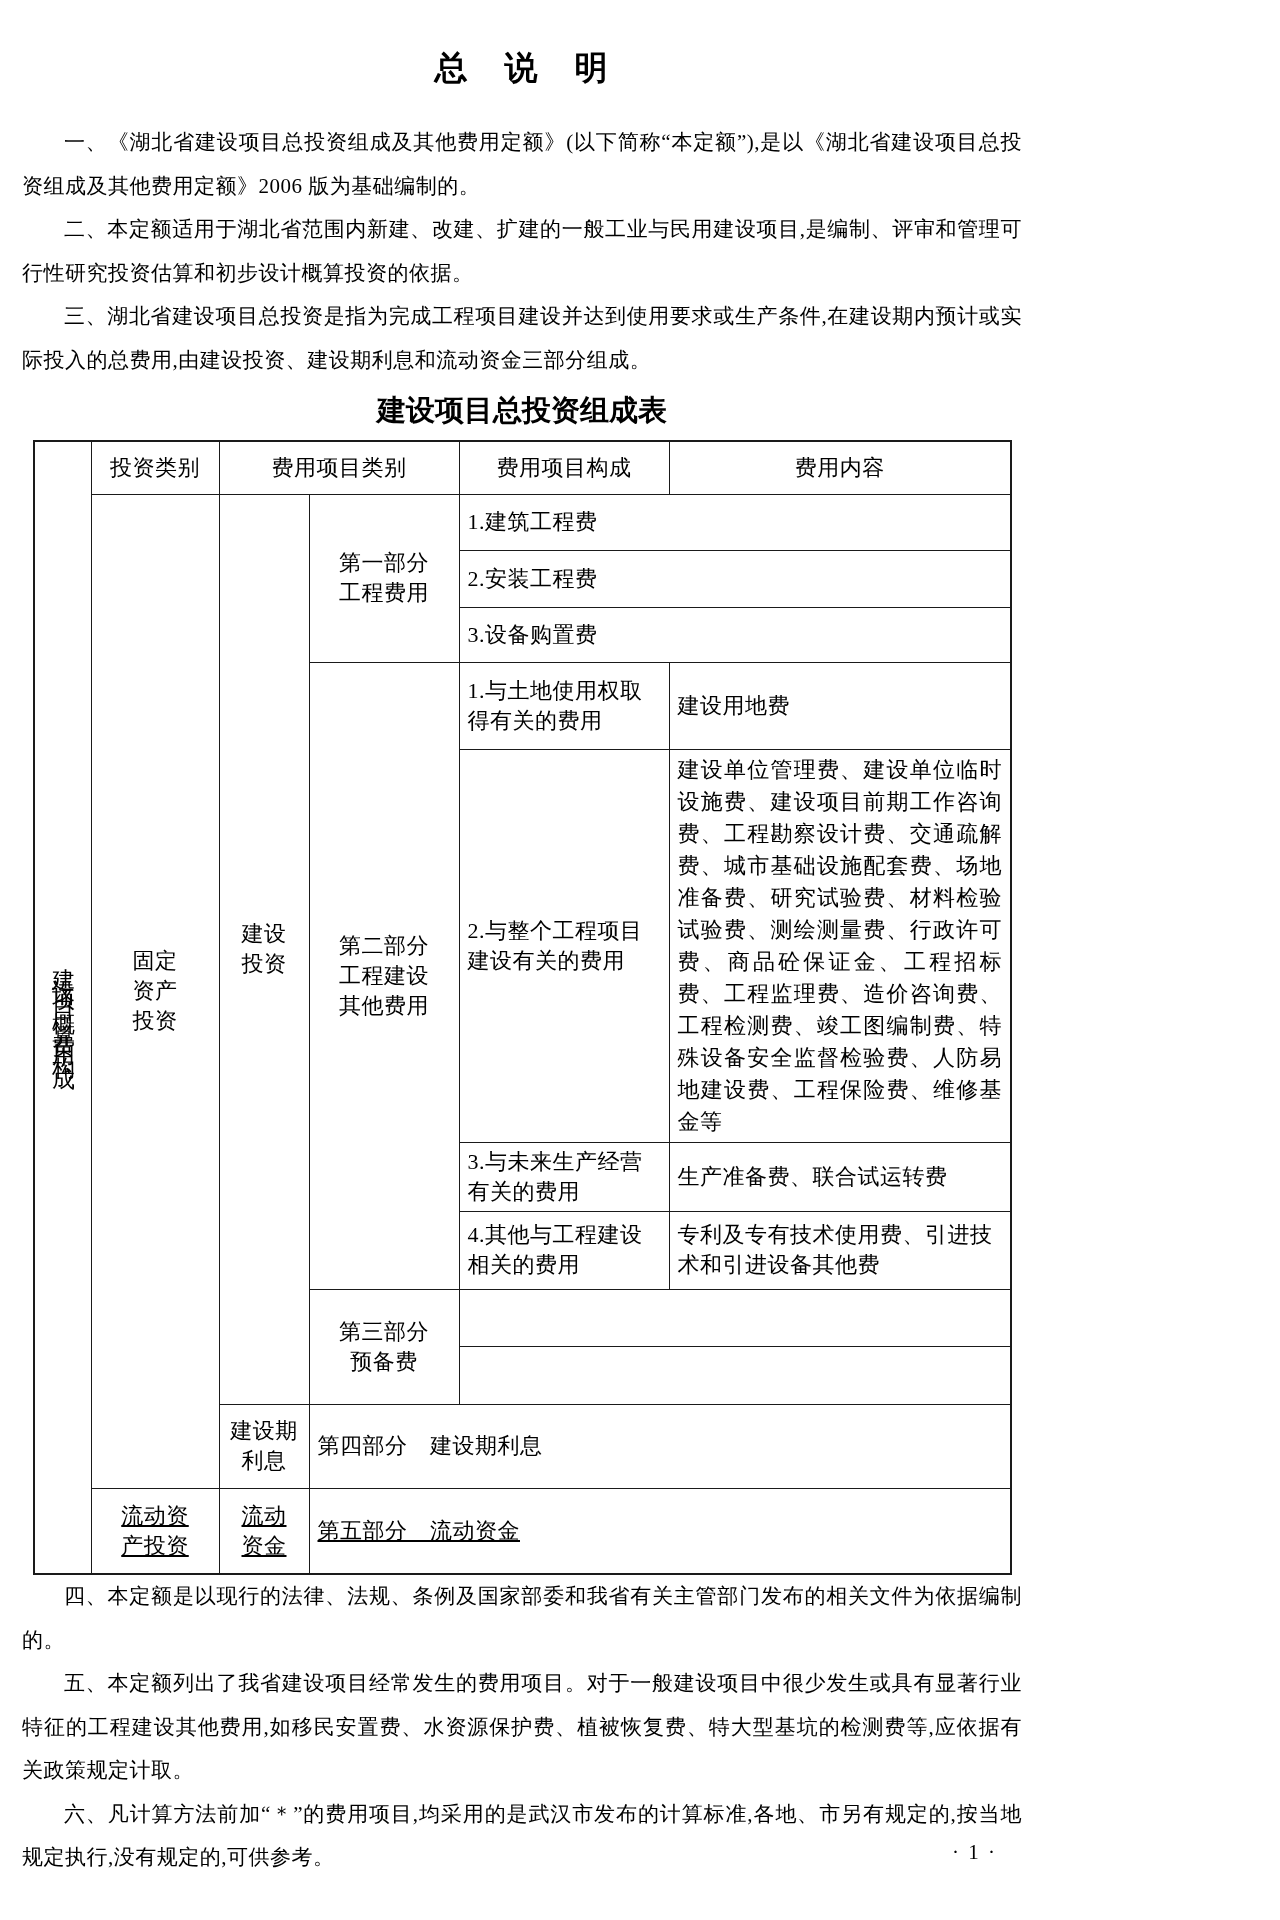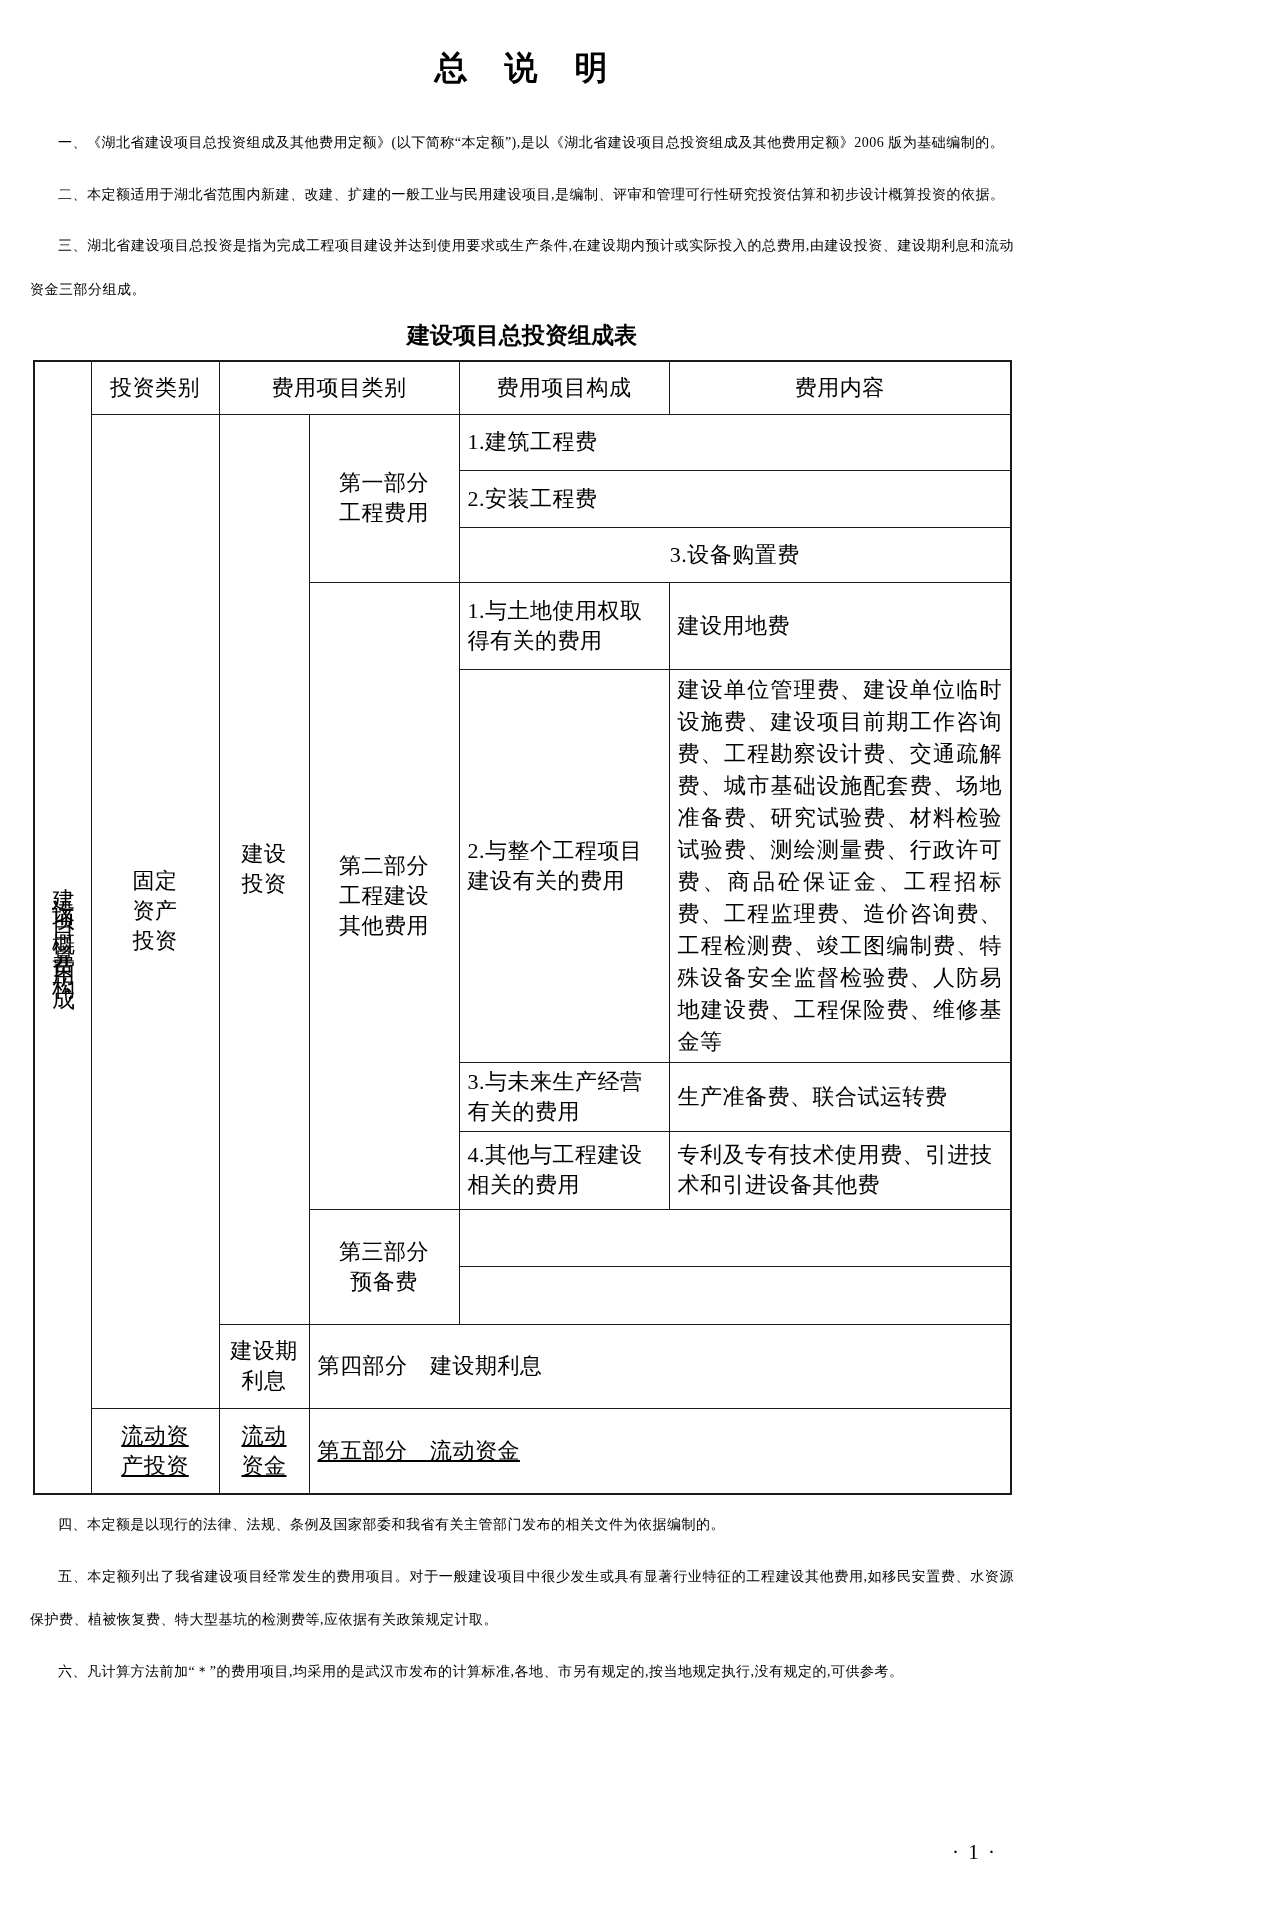--- a/index.html
+++ b/index.html
@@ -18,31 +18,31 @@
   }
   .doc-title{
     font-family:"Liberation Sans",sans-serif;
     font-weight:bold;
     font-size:33px;
     text-align:center;
     margin:46px 0 30px 0;
     letter-spacing:2px;
   }
   p.body-par{
-    font-size:14px;
+    font-size:21px;
     line-height:43.5px;
     text-align:justify;
     text-indent:2em;
-    margin:8px;
+    margin:0;
     letter-spacing:0.5px;
   }
   .table-title{
     font-family:"Liberation Sans",sans-serif;
     font-weight:bold;
-    font-size:23px;
+    font-size:29px;
     text-align:center;
     margin:9px 0 9px 0;
   }
   table.comp{
     border-collapse:collapse;
     table-layout:fixed;
     width:977px;
     margin-left:11px;
     border:2.5px solid #1a1a1a;
   }
@@ -72,21 +72,21 @@
     display:inline-block;
     writing-mode:vertical-rl;
     letter-spacing:11px;
     font-size:23px;
     line-height:40px;
   }
   td.corner{padding:0;text-align:center;}
   tr.r-head{height:53px;}
   tr.r1{height:56px;}
   tr.r2{height:57px;}
-  tr.r3{height:55px;text-align:center;}
+  tr.r3{height:55px;}
   tr.r4{height:87px;}
   tr.r6{height:67px;}
   tr.r7{height:78px;}
   tr.r8{height:57px;}
   tr.r9{height:58px;}
   tr.r10{height:84px;padding-left:36px;}
   tr.r11{height:86px;text-decoration:underline;}
   .after-table{margin-top:14px;}
   .footer-page{
     position:absolute;

